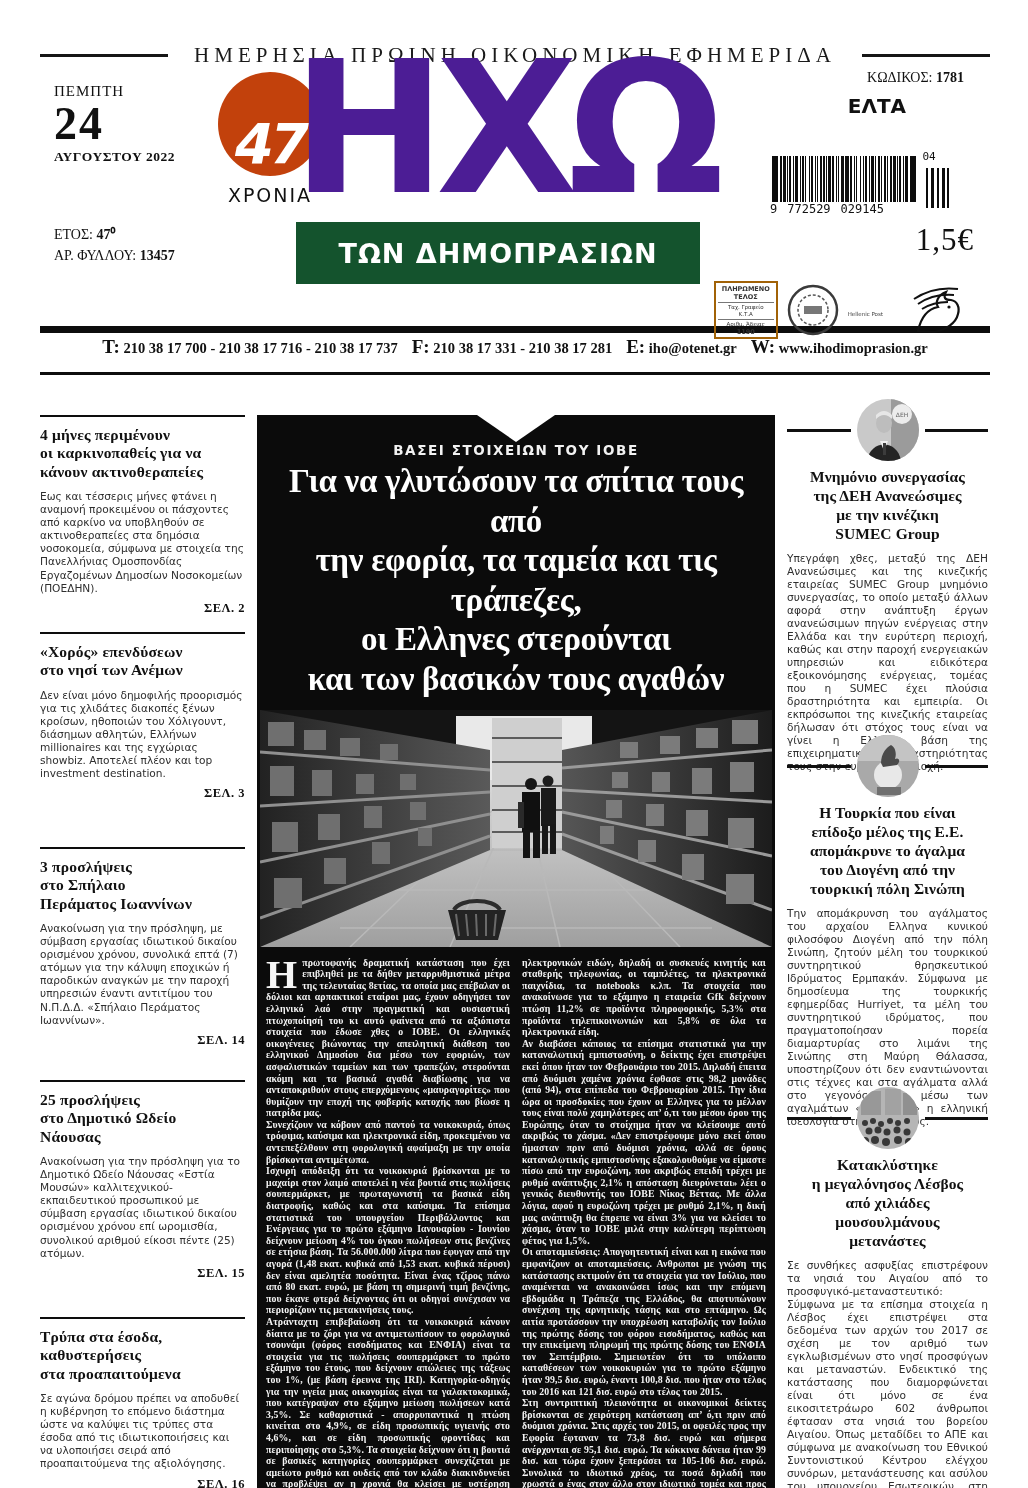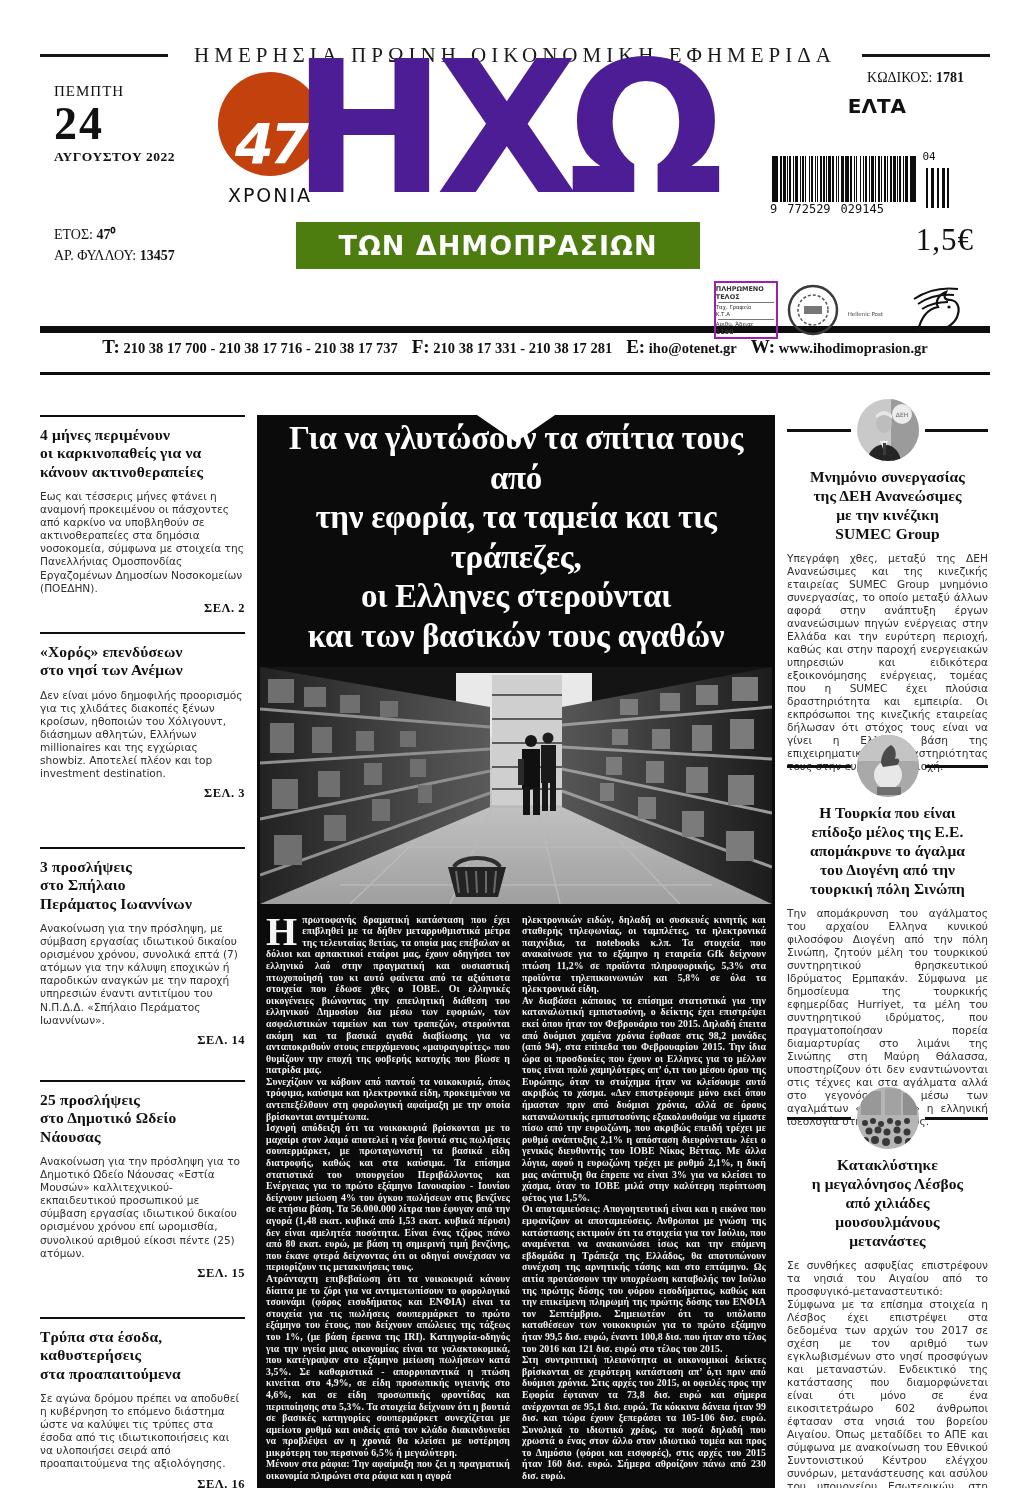--- a/index.html
+++ b/index.html
@@ -26,31 +26,31 @@
   .logo47 .disc { width:104px; height:104px; background:#c2410c; border-radius:50%;
                   margin:0 auto; display:flex; align-items:flex-end; justify-content:center; }
   .logo47 .disc span { color:#fff; font-family:"DejaVu Sans",sans-serif; font-weight:bold;
                   font-size:56px; font-style:italic; letter-spacing:-4px; }
   .logo47 .chronia { font-family:"DejaVu Sans",sans-serif; font-weight:normal; font-size:19px;
                   letter-spacing:2px; margin-top:8px; }
 
   .hxo { position:absolute; left:252px; top:-34px; width:412px; text-align:center;
          font-family:"DejaVu Sans",sans-serif; font-weight:bold; font-size:184px;
          letter-spacing:-10px; line-height:1; color:#4c1d95; }
-  .subbar { position:absolute; left:256px; top:152px; width:404px; height:47px; background:#4d7c0f;
+  .subbar { position:absolute; left:256px; top:152px; width:404px; height:62px; background:#14532d;
             display:flex; align-items:center; justify-content:center; }
   .subbar span { color:#fff; font-family:"DejaVu Sans",sans-serif; font-weight:bold;
             font-size:27px; letter-spacing:1px; white-space:nowrap; }
 
   .kodikos { position:absolute; right:26px; top:0; font-size:14px; }
   .kodikos b { font-weight:bold; }
 
   .stamps { position:absolute; right:28px; top:24px; display:flex; align-items:center; gap:9px; }
-  .poststamp { width:64px; height:58px; border:2px solid #a21caf; font-family:"DejaVu Sans",sans-serif;
-               font-size:5.5px; color:#333; line-height:1.25; padding-top:2px; }
+  .poststamp { width:64px; height:58px; border:2px solid #a16207; font-family:"DejaVu Sans",sans-serif;
+               font-size:5.5px; text-align:center; color:#333; line-height:1.25; padding-top:2px; }
   .poststamp .b { font-weight:bold; font-size:6.5px; }
   .poststamp .hr { border-top:1px solid #777; margin:1px 2px; }
   .roundstamp { width:52px; height:52px; }
   .eltalogo { display:flex; align-items:center; gap:2px; }
   .eltalogo .t1 { font-family:"DejaVu Sans",sans-serif; font-weight:bold; font-size:20px; }
   .eltalogo .t2 { font-family:"DejaVu Sans",sans-serif; font-size:5.5px; color:#444; }
 
   .barcode { position:absolute; right:38px; top:86px; width:182px; height:66px; }
   .barcode .nums { position:absolute; top:46px; left:0; width:148px; display:flex;
                    font-family:"DejaVu Sans Mono",monospace; font-size:12px; gap:10px; background:#fff; }
@@ -240,20 +240,21 @@
 καθυστερήσεις
 στα προαπαιτούμενα</h3>
         <p>Σε αγώνα δρόμου πρέπει να αποδυθεί η κυβέρνηση το επόμενο διάστημα ώστε να καλύψει τις τρύπες στα έσοδα από τις ιδιωτικοποιήσεις και να υλοποιήσει σειρά από προαπαιτούμενα της αξιολόγησης.</p>
         <div class="sel">ΣΕΛ. 16</div>
         <div class="endrule"></div>
       </div>
     </div>
 
     <div class="main-box">
       <div class="notch"></div>
+      <div class="kicker">ΒΑΣΕΙ ΣΤΟΙΧΕΙΩΝ ΤΟΥ ΙΟΒΕ</div>
       <div class="headline">Για να γλυτώσουν τα σπίτια τους από
 την εφορία, τα ταμεία και τις τράπεζες,
 οι Ελληνες στερούνται
 και των βασικών τους αγαθών</div>
 
       <svg class="photo" viewBox="0 0 512 237">
         <defs>
           <linearGradient id="floorG" x1="0" y1="0" x2="0" y2="1">
             <stop offset="0" stop-color="#d9d9d9"></stop>
               <stop offset="1" stop-color="#9f9f9f"></stop>

